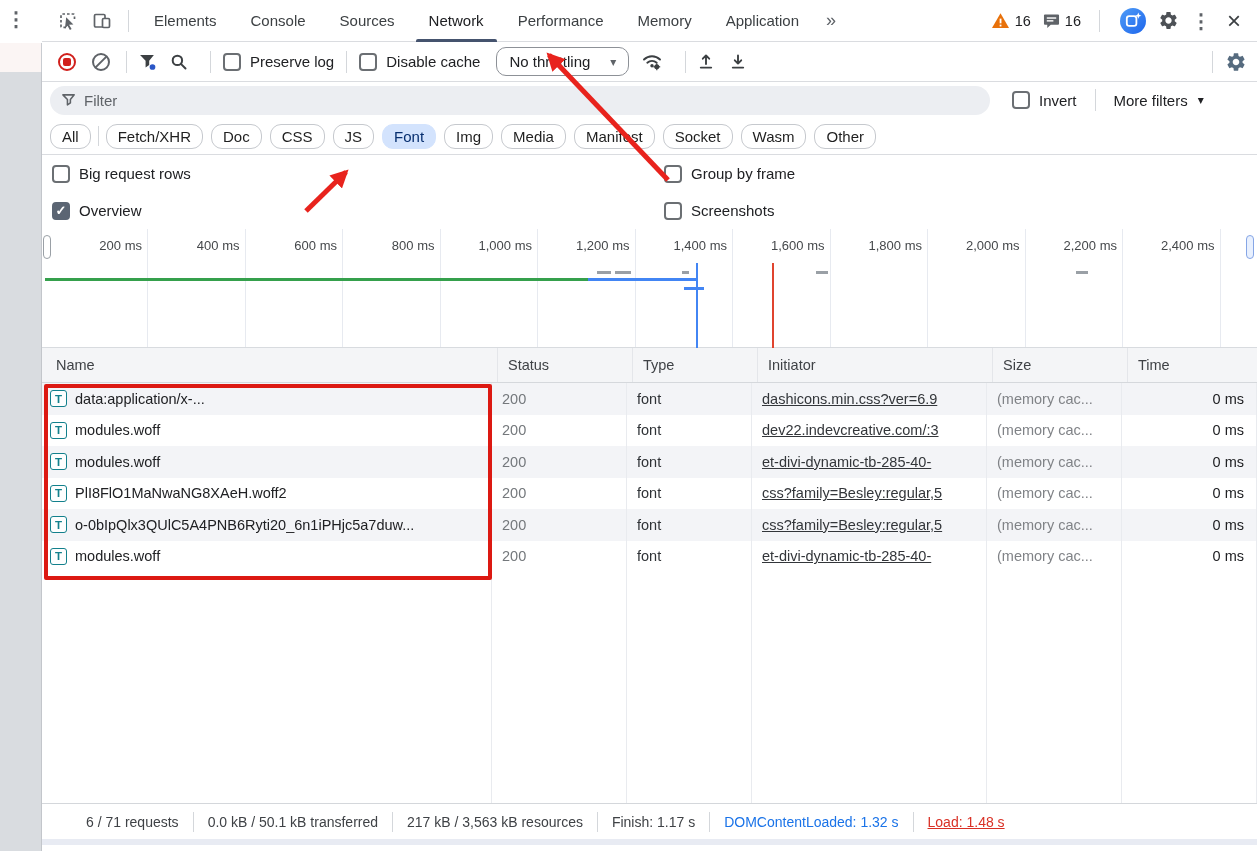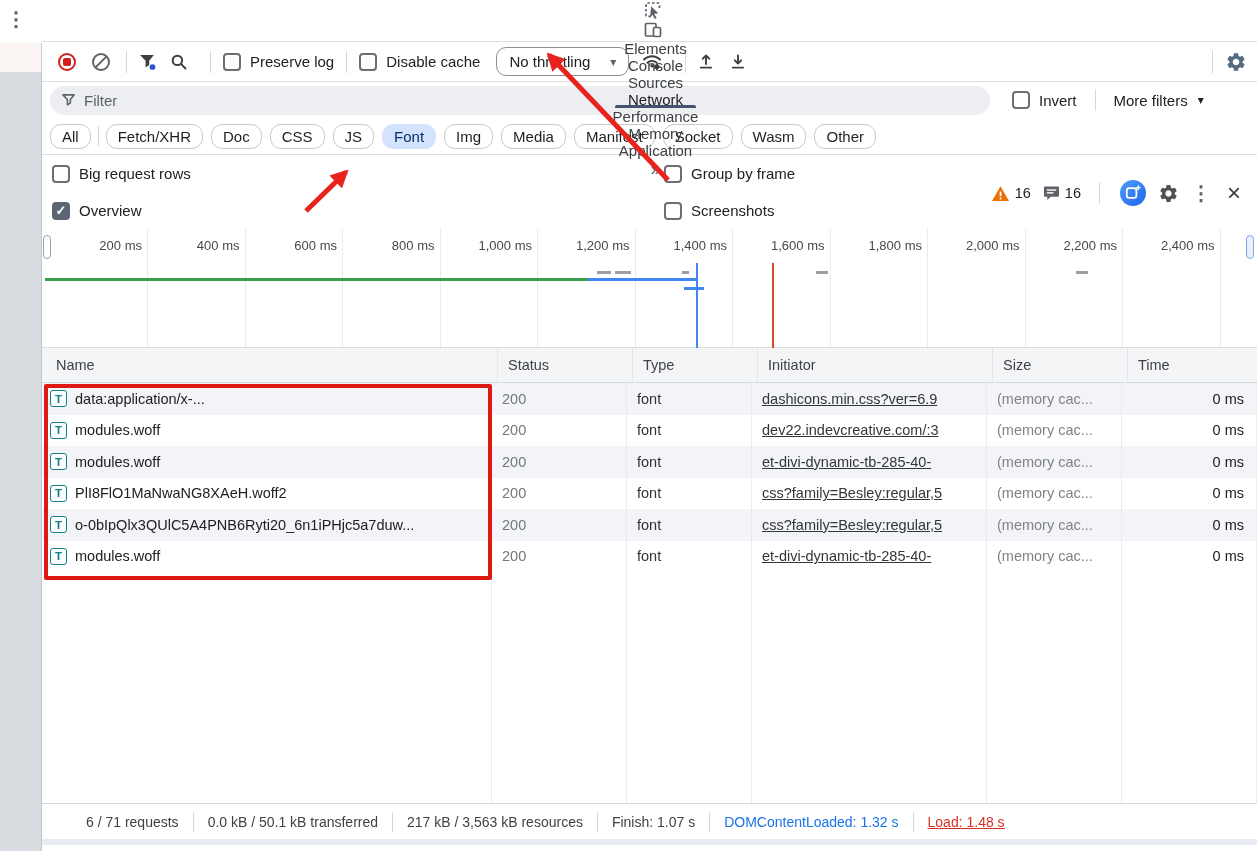--- a/index.html
+++ b/index.html
@@ -10,21 +10,21 @@
   
   .left-strip { position:absolute; left:0; top:0; width:42px; height:851px; }
   .ls-top { height:43px; background:#fff; position:relative; }
   .ls-kebab { position:absolute; left:6px; top:7px; font-size:20px; font-weight:bold; color:#5f6368; }
   .ls-pink { height:29px; background:#fbf5f4; border-right:1px solid #c9ccd1; }
   .ls-gray { height:779px; background:#d9dce0; border-right:1px solid #c3c6cb; }
 
   .panel { position:absolute; left:42px; top:0; width:1215px; height:851px; background:#fff; }
 
   
-  .tabbar { height:42px; border-bottom:1px solid #dadce0; display:flex; align-items:center; padding-left:12px;flex-direction:column; }
+  .tabbar { height:42px; border-bottom:1px solid #dadce0; display:flex; align-items:center; padding-left:12px; }
   .tb-icon { display:inline-flex; align-items:center; justify-content:center; width:28px; height:28px; margin-right:6px; }
   .tb-sep { width:1px; height:22px; background:#d4d7db; margin:0 8px 0 6px; }
   .tab { position:relative; height:42px; display:flex; align-items:center; padding:0 17px; font-size:15px; color:#3c4043; cursor:default; }
   .tab.selected { color:#202124; }
   .tab.selected::after { content:""; position:absolute; left:4px; right:4px; bottom:0; height:3px; background:#45536e; border-radius:2px 2px 0 0; }
   .more-tabs { font-size:18px; color:#5f6368; padding:0 10px; }
   .tb-right { margin-left:auto; display:flex; align-items:center; gap:12px; padding-right:12px; }
   .badge-group { display:flex; align-items:center; gap:5px; font-size:14.5px; color:#202124; }
   .ai-circle { width:26px; height:26px; }
   .x-close { font-size:24px; color:#3c4043; line-height:1; padding:0 4px; }
@@ -449,21 +449,21 @@
         <div class="fcell"></div>
         <div class="fcell"></div>
         <div class="fcell"></div>
         <div class="fcell"></div>
     </div>
 
     <div class="statusbar">
       <span class="sb-item first">6 / 71 requests</span>
       <span class="sb-item">0.0 kB / 50.1 kB transferred</span>
       <span class="sb-item">217 kB / 3,563 kB resources</span>
-      <span class="sb-item">Finish: 1.07 s</span>
+      <span class="sb-item">Finish: 1.17 s</span>
       <span class="sb-item sb-dcl">DOMContentLoaded: 1.32 s</span>
       <span class="sb-item sb-load last">Load: 1.48 s</span>
     </div>
     <div class="bottom-strip"></div>
   </div>
 
   <div class="red-rect"></div>
   <svg class="annot" width="1257" height="851" viewBox="0 0 1257 851">
     <defs>
       <marker id="ah" viewBox="0 0 4 4" refX="3.2" refY="2" markerWidth="3.6" markerHeight="3.6" orient="auto">

